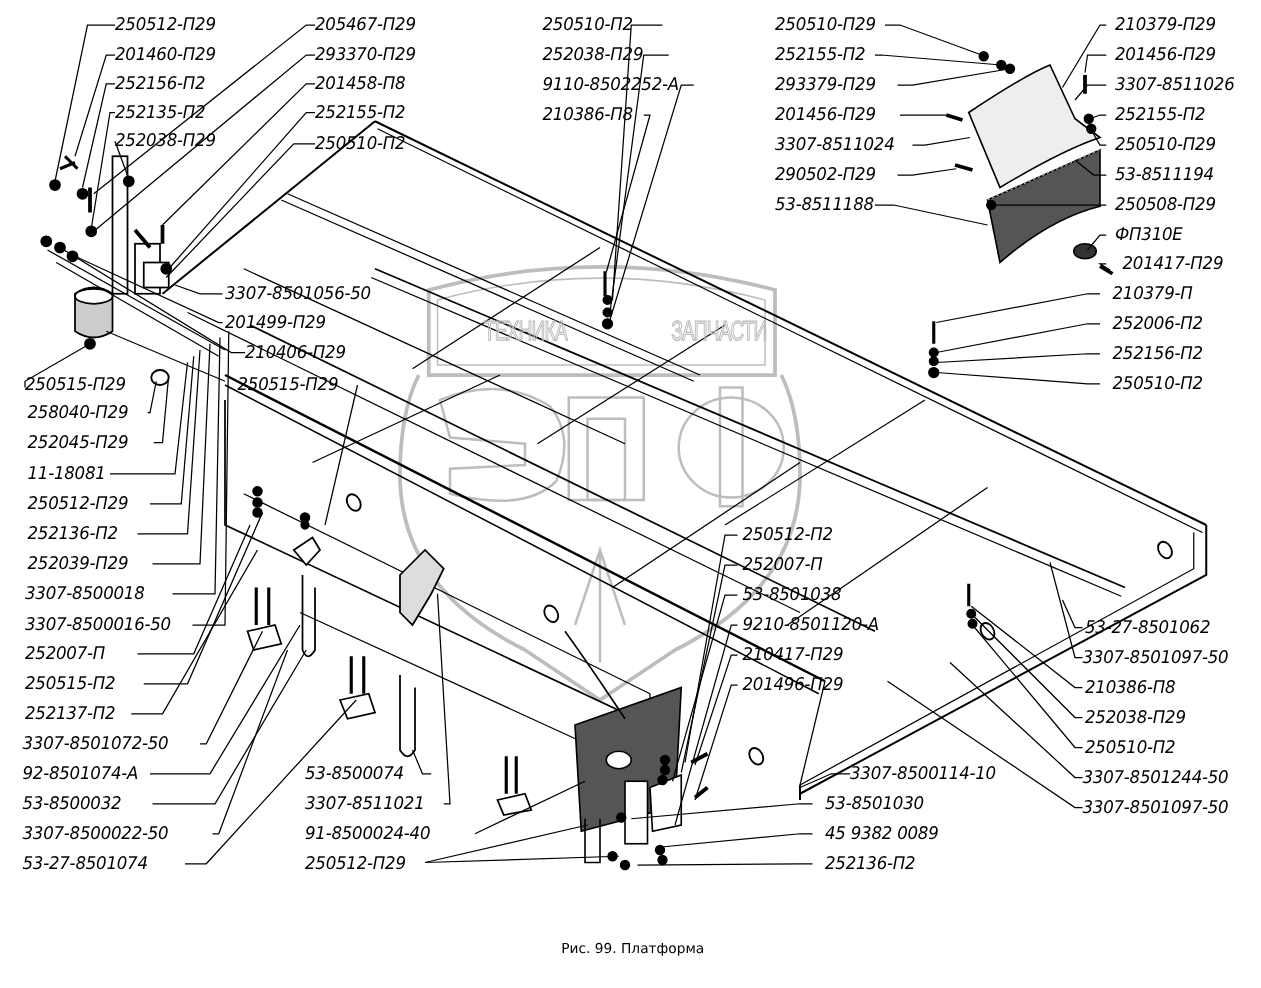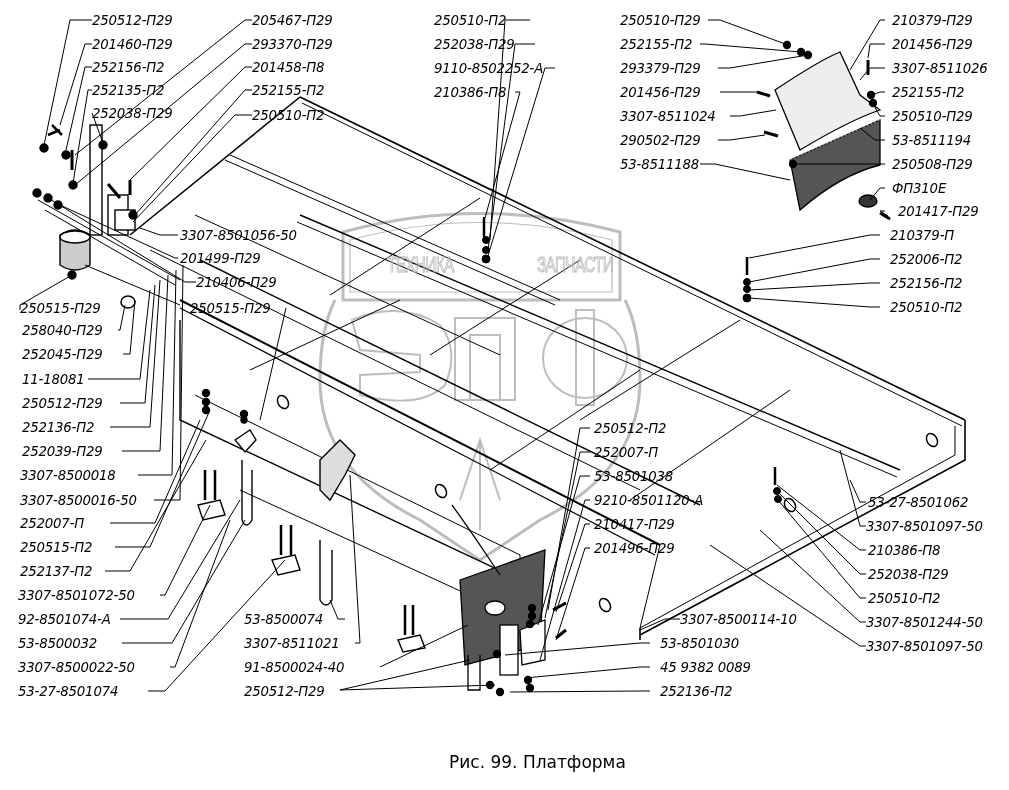--- a/index.html
+++ b/index.html
@@ -1,19 +1,19 @@
 <!DOCTYPE html>
 <html><head>
 <meta charset="utf-8">
 <style>
   html, body { margin: 0; padding: 0; background: #ffffff; }
   #root { position: relative; width: 1009px; height: 790px; overflow: hidden; background: #fff; }
   svg { position: absolute; left: 0; top: 0; }
   .lbl { position: absolute; font-family: "DejaVu Sans", sans-serif; font-style: italic; font-size: 14px; color: #000; white-space: nowrap; line-height: 16px; letter-spacing: -0.2px; transform: scaleX(0.95); transform-origin: left center; }
-  .caption { position: absolute; left: 449px; top: 752px; font-family: "DejaVu Sans", sans-serif; font-size: 17px; color: #000; white-space: nowrap; }
+  .caption { position: absolute; left: 449px; top: 752px; font-family: "DejaVu Sans", sans-serif; font-size: 11px; color: #000; white-space: nowrap; }
   .wm-text { position: absolute; font-family: "Liberation Sans", sans-serif; font-size: 22px; color: transparent; -webkit-text-stroke: 1px #b8b8b8; letter-spacing: -1px; transform: scaleX(0.7); transform-origin: left center; }
 </style>
 </head>
 <body>
 
 <div id="root">
 
   <svg width="1009" height="790" viewBox="0 0 1009 790">
 
     <g fill="none" stroke="#bdbdbd" stroke-width="3">

